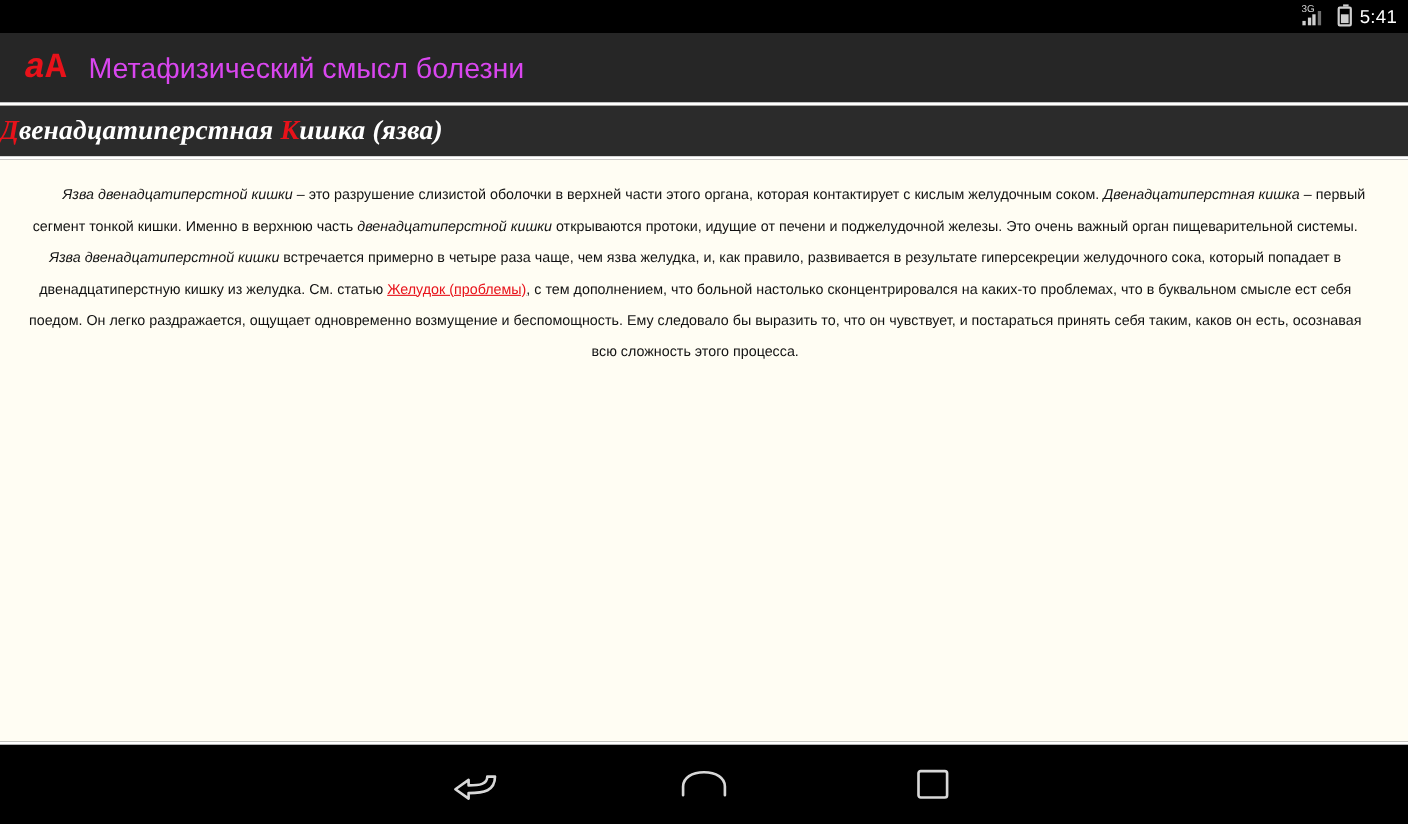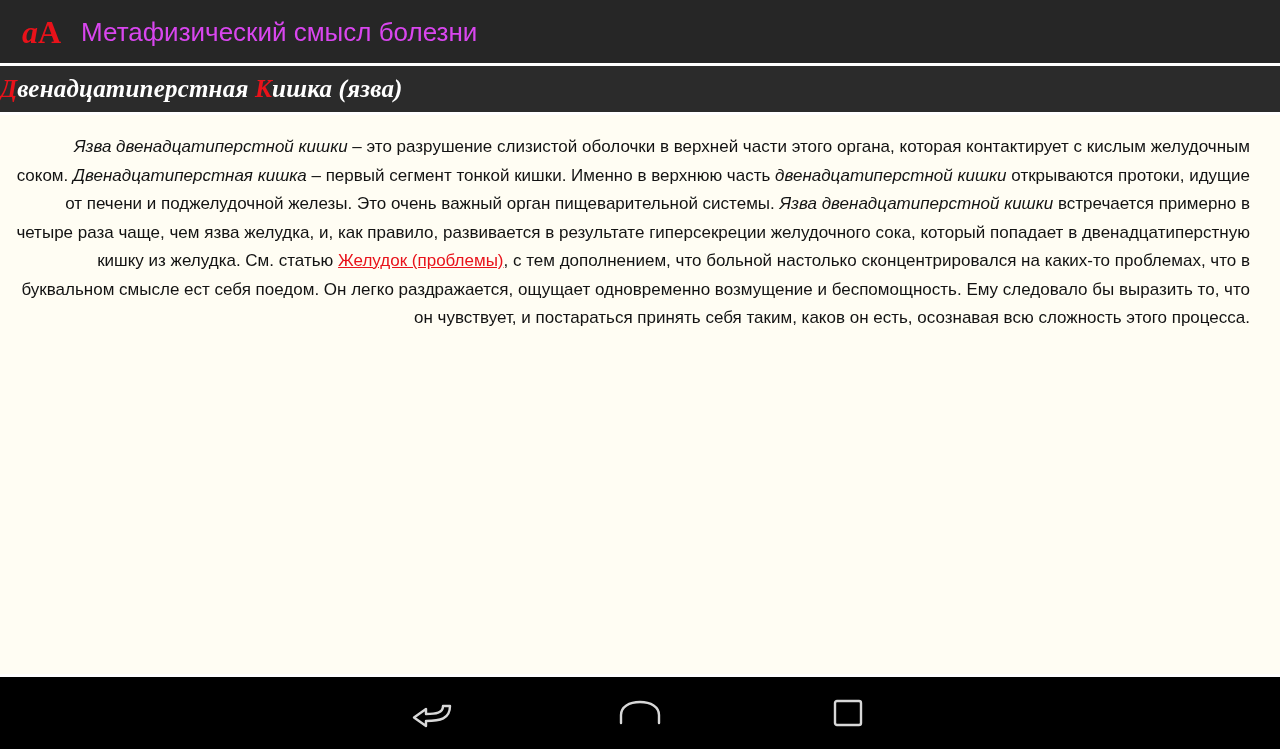--- a/index.html
+++ b/index.html
@@ -110,21 +110,21 @@
     display: flex;
     align-items: center;
     padding-left: 22px;
     box-sizing: border-box;
     border-bottom: 3px solid #ffffff;
   }
   .aa-icon {
     color: #e8121a;
     font-size: 32px;
     line-height: 32px;
-    font-family: Liberation Serif, serif;
+    font-family: Liberation Mono, monospace;
     font-style: italic;
     font-weight: bold;
     margin-right: 20px;
     user-select: none;
   }
   .aa-icon .big { font-style: normal; }
   .app-title {
     color: #d946ef;
     font-size: 26px;
     line-height: 24px;
@@ -152,24 +152,24 @@
     font-size: 25px;
     font-weight: bold;
     font-style: italic;
     font-family: "Liberation Serif", serif;
     letter-spacing: 0.2px;
   }
   .article-title .cap { color: #e8121a; }
 
   .article-body {
     padding: 18px 30px 0 14px;
-    font-size: 17px;
+    font-size: 13px;
     line-height: 28.5px;
     color: #121212;
-    text-align: right;
+    text-align: center;
   }
   .article-body p { margin: 0; }
   .indent { display: inline-block; width: 34px; }
   .it { font-style: italic; }
   .lnk {
     color: #e8121a;
     text-decoration: underline;
     cursor: pointer;
   }
 
@@ -191,20 +191,35 @@
     justify-content: center;
     cursor: pointer;
   }
   .nav-btn svg { display: block; }
 </style>
 </head>
 <body>
 
 <div class="screen">
 
+  <div class="statusbar">
+    <div class="status-right">
+      <span class="net-icon">
+        <span class="net-label">3G</span>
+        <span class="bars">
+            <i></i>
+            <i></i>
+            <i></i>
+            <i></i>
+          </span>
+      </span>
+      <span class="batt"></span>
+      <span class="clock">5:41</span>
+    </div>
+  </div>
 
   <div class="appbar">
     <span class="aa-icon"><span>a</span><span class="big">A</span></span>
     <span class="app-title">Метафизический смысл болезни</span>
   </div>
 
   <div class="content">
 
     <div class="article-header">
       <div class="article-title"><span class="cap">Д</span><span>венадцатиперстная </span><span class="cap">К</span><span>ишка (язва)</span></div>

